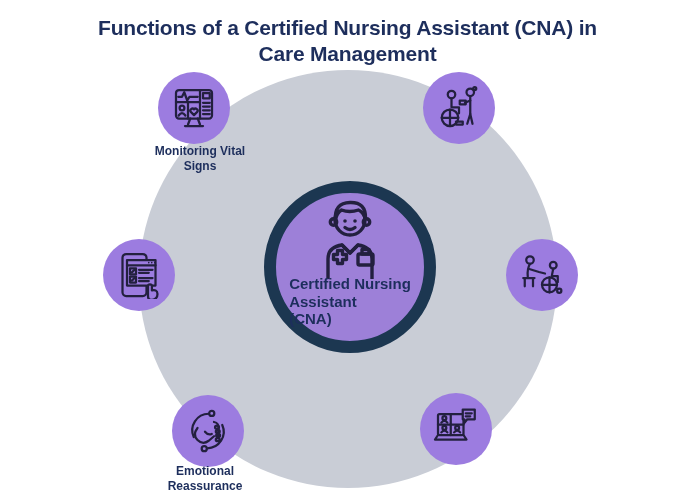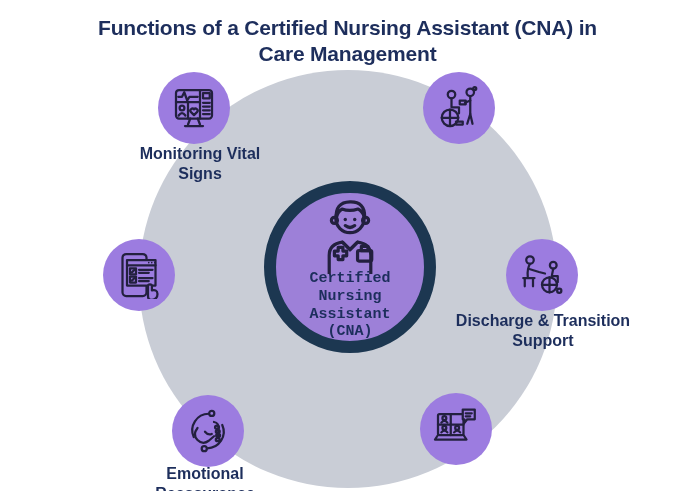--- a/index.html
+++ b/index.html
@@ -38,39 +38,38 @@
     background:var(--bg-gray);
   }
   .node-circle{
     position:absolute;width:72px;height:72px;border-radius:50%;
     background:var(--node-purple);
     display:flex;align-items:center;justify-content:center;
   }
   .node-label{
     position:absolute;width:240px;
     text-align:center;
-    font-size:16px;line-height:1.22;font-weight:800;
+    font-size:12px;line-height:1.22;font-weight:800;
     color:var(--navy-text);
     white-space:pre-line;
   }
   .center-circle{
     position:absolute;left:264px;top:173px;
     width:148px;height:148px;border-radius:50%;
     background:var(--center-purple);
     border:12px solid var(--ring-navy);
     display:flex;flex-direction:column;align-items:center;justify-content:flex-start;
     box-sizing:content-box;
   }
   .center-label{
     margin-top:-4px;
-    text-align:center;
+    text-align:left;
     font-size:15px;line-height:1.18;font-weight:800;
     color:var(--navy-text);
     white-space:pre-line;
-    font-family:Liberation Mono, monospace;
   }
   .icon{color:var(--icon-stroke);display:block;}
   .st{fill:none;stroke:currentColor;stroke-width:3;stroke-linecap:round;stroke-linejoin:round;}
   .stc{fill:none;stroke:currentColor;stroke-width:3.4;stroke-linecap:round;stroke-linejoin:round;}
   .fb{fill:var(--node-purple);stroke:currentColor;stroke-width:3;stroke-linecap:round;stroke-linejoin:round;}
   .fbc{fill:var(--center-purple);stroke:currentColor;stroke-width:3.4;stroke-linecap:round;stroke-linejoin:round;}
   .fd{fill:currentColor;stroke:none;}
   
   .n-monitoring{left:158px;top:64px;}
   .n-mobility{left:423px;top:64px;}
@@ -162,22 +161,20 @@
       <path class="st" d="M7 36 h15 M9 36 v11 M20 36 v11"></path>
       <circle class="st" cx="42" cy="45" r="10"></circle>
       <circle class="fd" cx="42" cy="45" r="1.7"></circle>
       <line class="st" x1="42" y1="35" x2="42" y2="55"></line>
       <line class="st" x1="32" y1="45" x2="52" y2="45"></line>
       <circle class="st" cx="47" cy="19" r="4.5"></circle>
       <path class="st" d="M47 23.5 l-2 10 h8 v8"></path>
       <circle class="st" cx="55" cy="53" r="2.8"></circle>
     </svg>
   </div>
-  <div class="node-label l-discharge">Discharge &amp; Transition
-Support</div>
 
   <div class="node-circle n-emotional">
     <svg class="icon" width="48" height="48" viewBox="0 0 64 64">
       <path class="st" d="M13 40 A 22 22 0 0 1 33 9"></path>
       <circle class="st" cx="37" cy="8.5" r="3.4"></circle>
       <path class="st" d="M51 24 A 22 22 0 0 1 31 55"></path>
       <circle class="st" cx="27" cy="55.5" r="3.4"></circle>
       <path class="st" d="M18 28 q-7 9 0 16 q7 7 15 1 l7 -6"></path>
       <path class="st" d="M40 20 q7 1 6 10 l-1 10"></path>
       <path class="st" d="M28 33 q4 5 9 3"></path>

